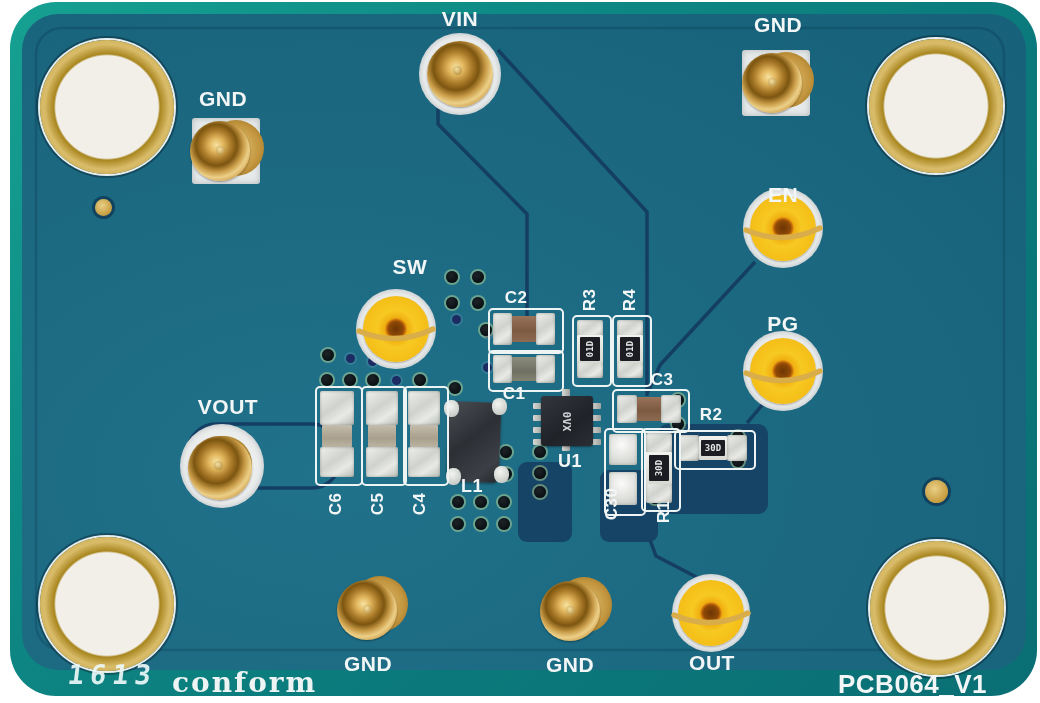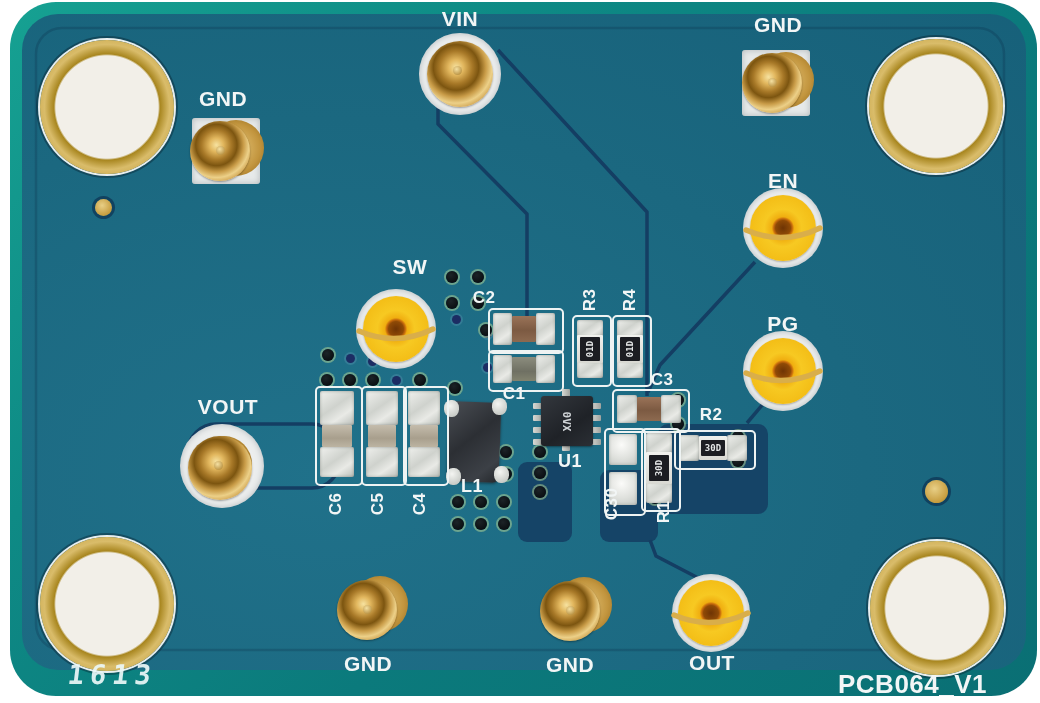--- a/index.html
+++ b/index.html
@@ -146,21 +146,21 @@
   <div class="turret" style="left:427px;top:41px;width:66px;height:66px"></div>
   <div class="sk sk20" style="left:434px;top:8px;width:52px">VIN</div>
 
   <div class="padsq" style="left:742px;top:50px"></div>
   <div class="turret-back" style="left:758px;top:52px"></div>
   <div class="turret" style="left:742px;top:53px"></div>
   <div class="sk sk20" style="left:748px;top:14px;width:60px">GND</div>
 
   <div class="padrd" style="left:743px;top:188px;width:80px;height:80px"></div>
   <div class="tp-yellow" style="left:750px;top:195px"></div>
-  <div class="sk sk20" style="left:763px;top:170px;width:40px">EN</div>
+  <div class="sk sk20" style="left:763px;top:184px;width:40px">EN</div>
 
   <div class="padrd" style="left:743px;top:331px;width:80px;height:80px"></div>
   <div class="tp-yellow" style="left:750px;top:338px"></div>
   <div class="sk sk20" style="left:761px;top:313px;width:44px">PG</div>
 
   <div class="padrd" style="left:356px;top:289px;width:80px;height:80px"></div>
   <div class="tp-yellow" style="left:363px;top:296px"></div>
   <div class="sk sk20" style="left:388px;top:256px;width:44px">SW</div>
 
   <div class="padrd" style="left:180px;top:424px;width:84px;height:84px"></div>
@@ -177,21 +177,21 @@
   <div class="sk sk20" style="left:540px;top:654px;width:60px">GND</div>
 
   <div class="padrd" style="left:672px;top:574px;width:78px;height:78px"></div>
   <div class="tp-yellow" style="left:678px;top:580px"></div>
   <div class="sk sk20" style="left:682px;top:652px;width:60px">OUT</div>
 
   <div class="outline" style="left:488px;top:308px;width:72px;height:42px"></div>
   <div class="padm" style="left:493px;top:313px;width:19px;height:32px"></div>
   <div class="padm" style="left:536px;top:313px;width:19px;height:32px"></div>
   <div class="body-brown" style="left:512px;top:316px;width:24px;height:26px"></div>
-  <div class="sk sk17" style="left:466px;top:289px;width:36px">C2</div>
+  <div class="sk sk17" style="left:498px;top:289px;width:36px">C2</div>
 
   <div class="outline" style="left:488px;top:350px;width:72px;height:38px"></div>
   <div class="padm" style="left:493px;top:355px;width:19px;height:28px"></div>
   <div class="padm" style="left:536px;top:355px;width:19px;height:28px"></div>
   <div class="body-grey" style="left:512px;top:357px;width:24px;height:24px"></div>
   <div class="sk sk17" style="left:496px;top:385px;width:36px">C1</div>
 
   <div class="outline" style="left:572px;top:315px;width:36px;height:68px"></div>
   <div class="padm" style="left:577px;top:320px;width:26px;height:17px"></div>
   <div class="padm" style="left:577px;top:361px;width:26px;height:17px"></div>
@@ -293,16 +293,17 @@
       <span>C4</span>
     </div>
 
   <svg id="svg-wires" class="lay">
     <path d="M746 230 Q783 246 820 228" fill="none" stroke="#d9ae4a" stroke-width="5.5" stroke-linecap="round"></path>
     <path d="M746 373 Q783 389 820 371" fill="none" stroke="#d9ae4a" stroke-width="5.5" stroke-linecap="round"></path>
     <path d="M359 331 Q396 347 433 329" fill="none" stroke="#d9ae4a" stroke-width="5.5" stroke-linecap="round"></path>
     <path d="M674 615 Q711 631 748 613" fill="none" stroke="#d9ae4a" stroke-width="5.5" stroke-linecap="round"></path>
   </svg>
 
+  <div class="rohs" style="left:172px;top:666px;font-size:28px;letter-spacing:2px">conform</div>
   <div class="dcode" style="left:68px;top:659px">1613</div>
   <div class="sk" style="left:838px;top:671px;width:140px;font-size:26px">PCB064_V1</div>
 
 </div>
 
 </body></html>

